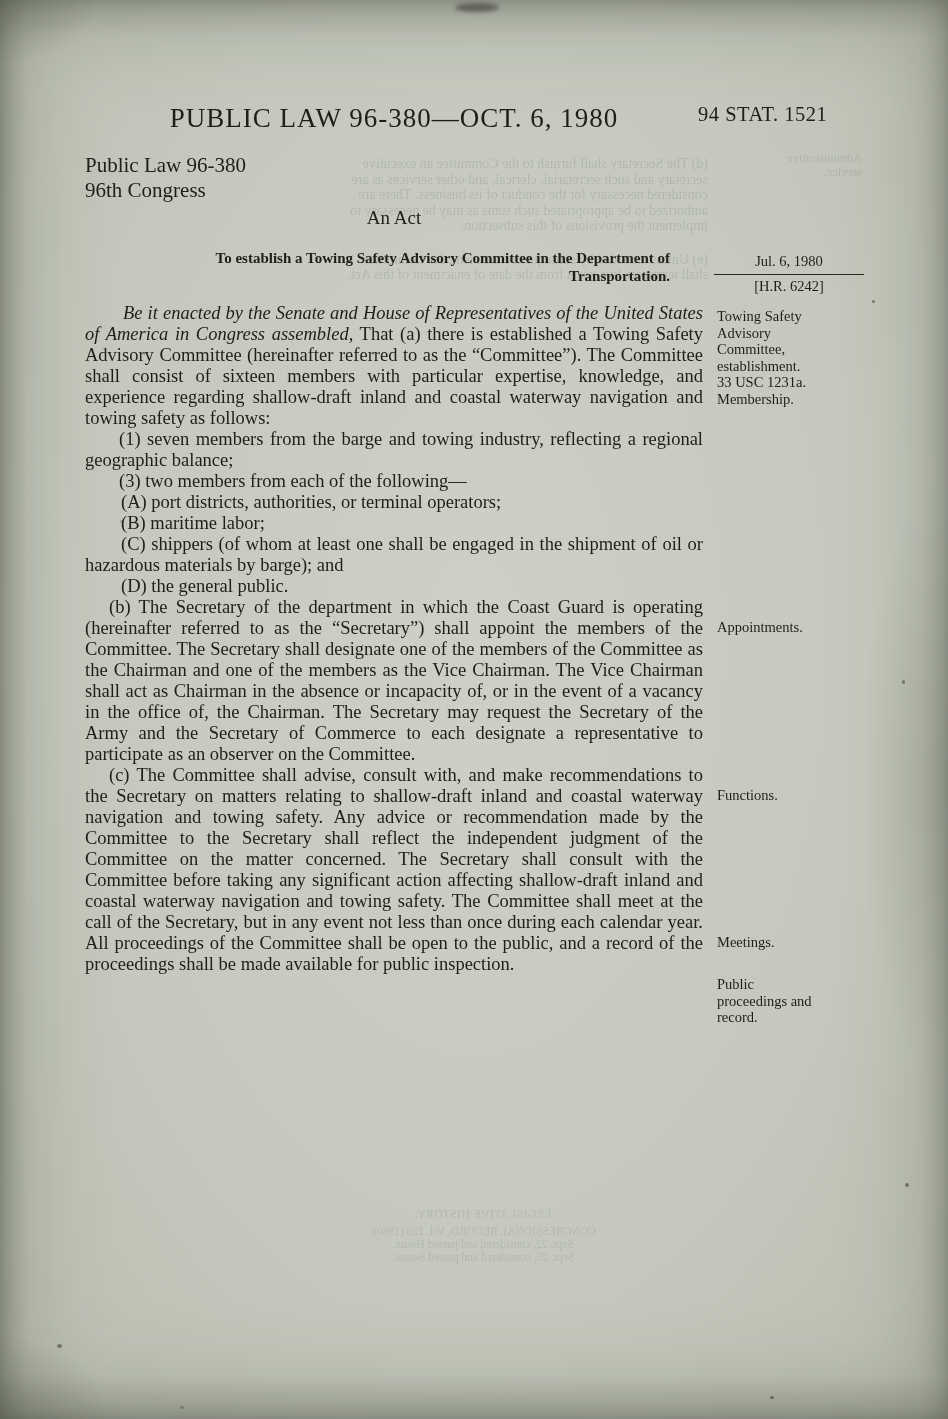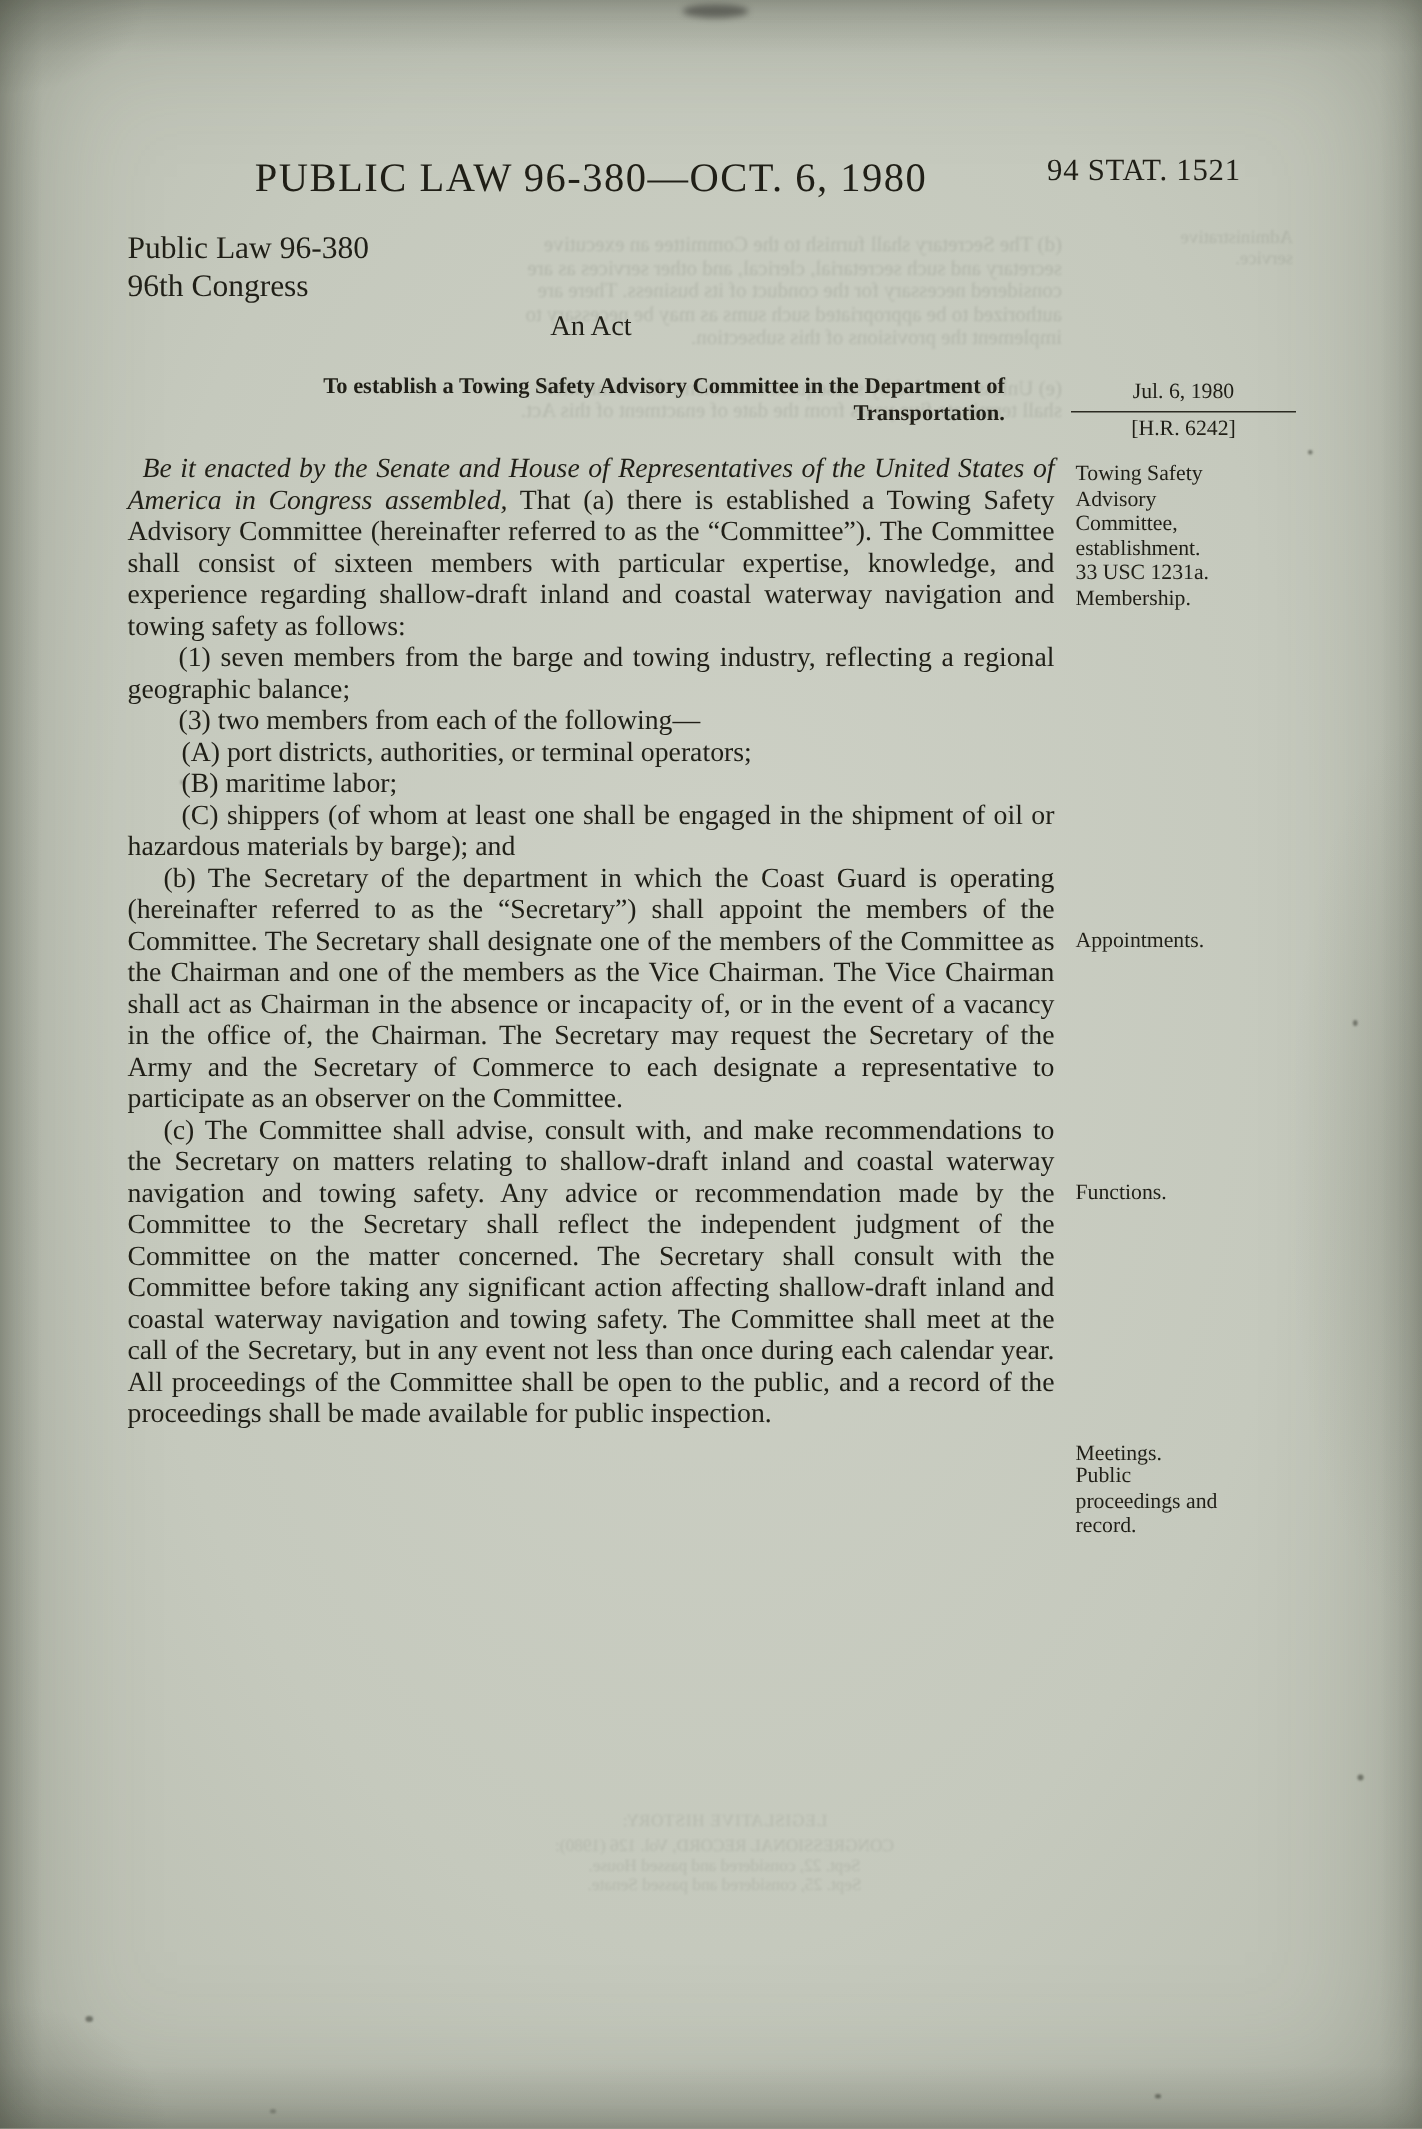--- a/index.html
+++ b/index.html
@@ -30,21 +30,21 @@
   
   .date-block{position:absolute;left:714px;top:253px;width:150px;font-size:14.5px;text-align:center;}
   .mrule{border-top:1px solid #2b2a22;margin:4px 0 3px 0;}
   
   .body-block{position:absolute;left:85px;top:303px;width:618px;}
   .body-block p{margin:0;text-align:justify;font-size:18.5px;line-height:21px;}
   .p-enact{text-indent:10px;}
   .p-ind{text-indent:24px;}
   .li1{text-indent:34px;}
   .li2{margin-left:36px;text-indent:36px;}
-  .it{font-style:italic;}
+  .it{font-style:italic;margin-left:28px;}
   
   .mnote{position:absolute;left:632px;width:172px;font-size:14.5px;line-height:16.5px;text-align:left;}
   
   .bleed{position:absolute;transform:scaleX(-1);color:#3d4237;filter:blur(0.6px);pointer-events:none;}
   .bleed-top{left:228px;top:156px;width:480px;opacity:.14;font-size:14px;line-height:15.5px;text-align:left;}
   .bleed-gap{margin-top:18px;}
   .bleed-note{left:742px;top:152px;width:120px;opacity:.13;font-size:12.5px;line-height:13.5px;}
   .bleed-bottom{left:318px;top:1208px;width:330px;opacity:.12;font-size:11.5px;line-height:13px;text-align:center;}
   .bleed-bottom div:first-child{margin-bottom:4px;letter-spacing:.5px;}
   
@@ -107,34 +107,35 @@
     <div>[H.R. 6242]</div>
   </div>
 
   <div class="body-block">
     <p class="p-enact"><span class="it">Be it enacted by the Senate and House of Representatives of the United States of America in Congress assembled,</span><span> That (a) there is established a Towing Safety Advisory Committee (hereinafter referred to as the “Committee”). The Committee shall consist of sixteen members with particular expertise, knowledge, and experience regarding shallow-draft inland and coastal waterway navigation and towing safety as follows:</span></p>
     <p class="li1">(1) seven members from the barge and towing industry, reflecting a regional geographic balance;</p>
     <p class="li1">(3) two members from each of the following—</p>
     <p class="li2">(A) port districts, authorities, or terminal operators;</p>
     <p class="li2">(B) maritime labor;</p>
     <p class="li2">(C) shippers (of whom at least one shall be engaged in the shipment of oil or hazardous materials by barge); and</p>
+    <p class="li2">(D) the general public.</p>
     <p class="p-ind">(b) The Secretary of the department in which the Coast Guard is operating (hereinafter referred to as the “Secretary”) shall appoint the members of the Committee. The Secretary shall designate one of the members of the Committee as the Chairman and one of the members as the Vice Chairman. The Vice Chairman shall act as Chairman in the absence or incapacity of, or in the event of a vacancy in the office of, the Chairman. The Secretary may request the Secretary of the Army and the Secretary of Commerce to each designate a representative to participate as an observer on the Committee.</p>
     <p class="p-ind">(c) The Committee shall advise, consult with, and make recommendations to the Secretary on matters relating to shallow-draft inland and coastal waterway navigation and towing safety. Any advice or recommendation made by the Committee to the Secretary shall reflect the independent judgment of the Committee on the matter concerned. The Secretary shall consult with the Committee before taking any significant action affecting shallow-draft inland and coastal waterway navigation and towing safety. The Committee shall meet at the call of the Secretary, but in any event not less than once during each calendar year. All proceedings of the Committee shall be open to the public, and a record of the proceedings shall be made available for public inspection.</p>
 
     <div class="mnote" style="top: 5px;">
       <div>Towing Safety</div>
       <div>Advisory</div>
       <div>Committee,</div>
       <div>establishment.</div>
       <div>33 USC 1231a.</div>
       <div>Membership.</div>
     </div>
     <div class="mnote" style="top: 316px;">Appointments.</div>
     <div class="mnote" style="top: 484px;">Functions.</div>
-    <div class="mnote" style="top: 658px;">Meetings.</div>
+    <div class="mnote" style="top: 631px;">Meetings.</div>
     <div class="mnote" style="top: 673px;">
       <div>Public</div>
       <div>proceedings and</div>
       <div>record.</div>
     </div>
   </div>
 
 </div>
 
 </body></html>

